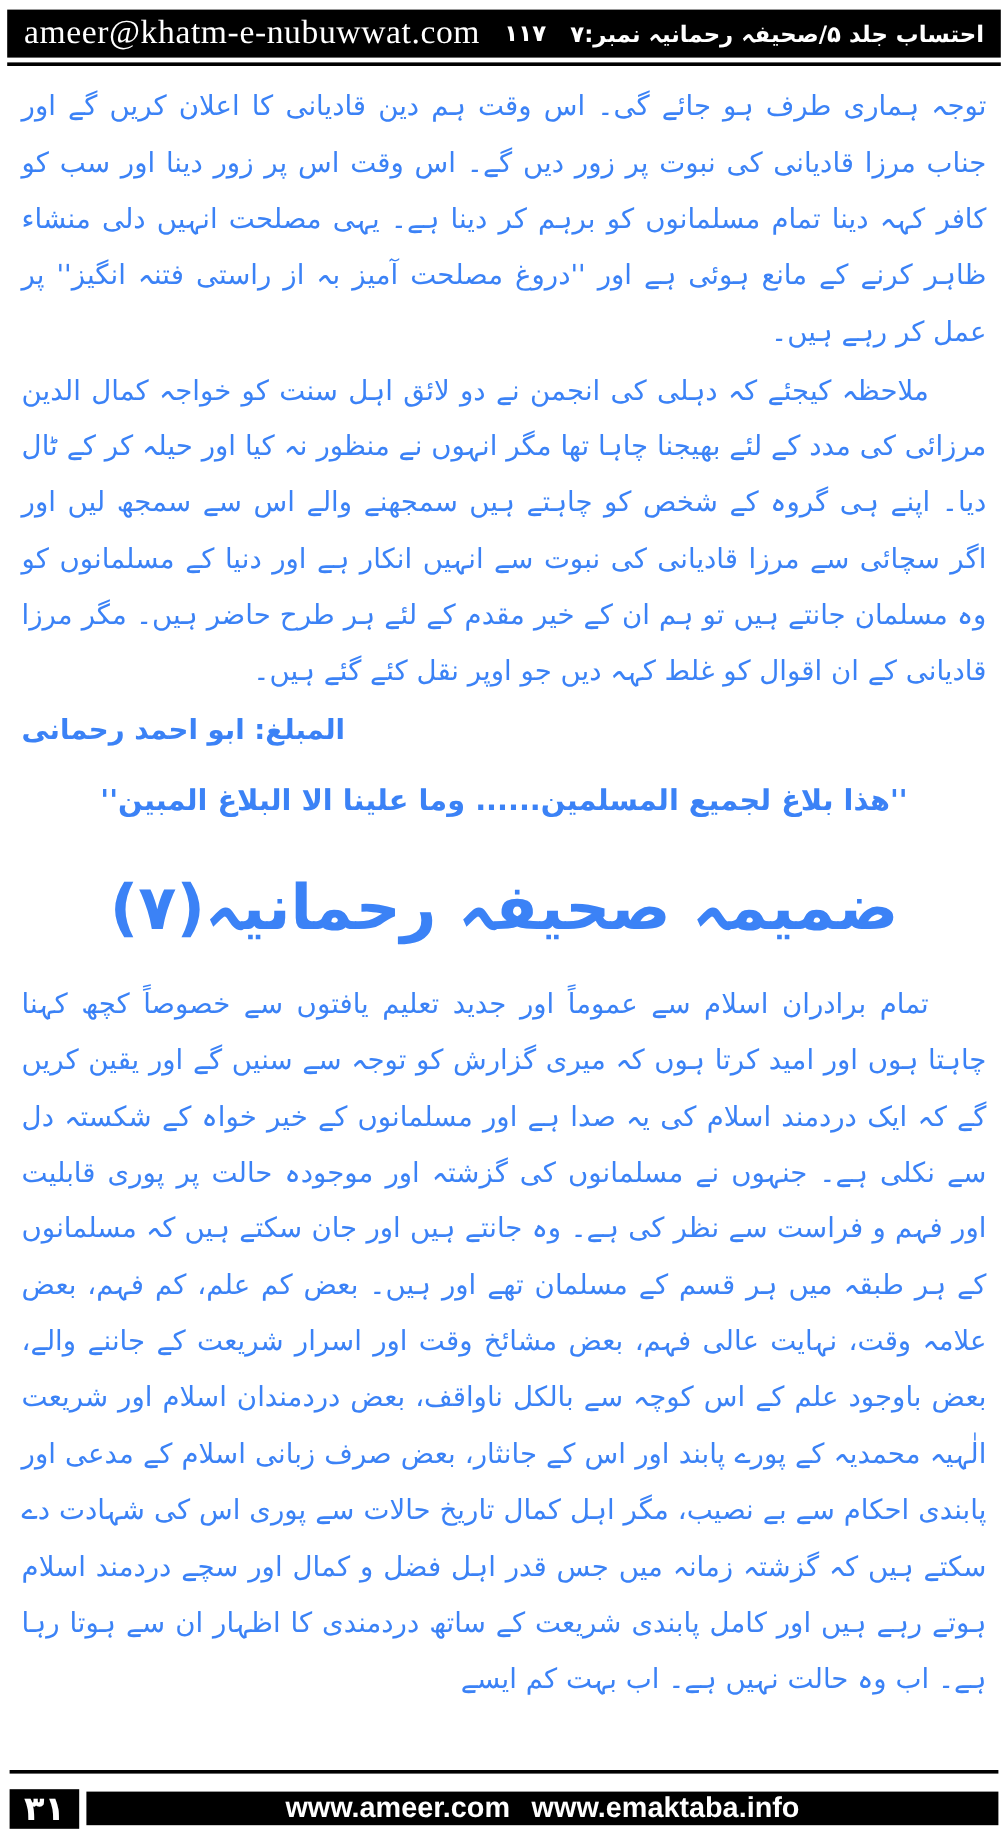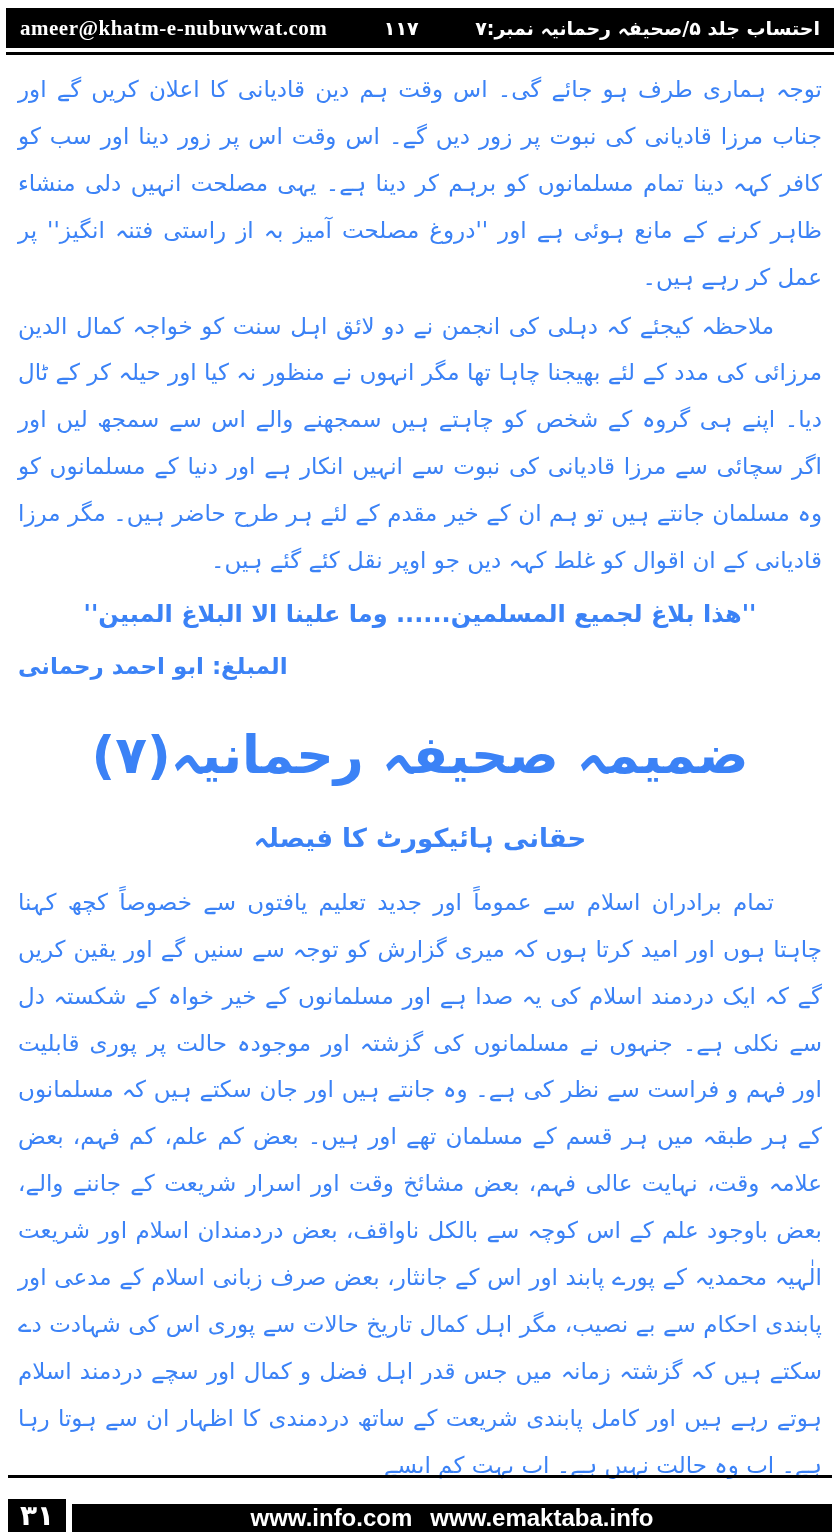--- a/index.html
+++ b/index.html
@@ -23,22 +23,22 @@
     background: #000;
     color: #fff;
     display: flex;
     align-items: center;
     justify-content: space-between;
     padding: 0 14px;
     box-sizing: border-box;
   }
   .header-email {
     font-family: "Liberation Serif", serif;
-    font-weight: bold;
-    font-size: 21px;
+    font-weight: normal;
+    font-size: 28px;
     letter-spacing: 0.5px;
     white-space: nowrap;
   }
   .header-page {
     font-size: 19px;
     font-weight: bold;
     direction: rtl;
   }
   .header-title {
     font-size: 19px;
@@ -100,21 +100,21 @@
     position: absolute;
     left: 8px; right: 8px; bottom: 8px;
   }
   .footer-rule {
     height: 3px;
     background: #000;
     margin-bottom: 4px;
   }
   .footer-row {
     display: flex;
-    align-items: flex-end;
+    align-items: center;
     height: 50px;
   }
   .footer-pagebox {
     width: 58px;
     background: #000;
     color: #fff;
     display: flex;
     align-items: center;
     justify-content: center;
     font-size: 28px;
@@ -148,36 +148,35 @@
     <span class="header-title">احتساب جلد ۵/صحیفہ رحمانیہ نمبر:۷</span>
   </div>
   <div class="header-rule"></div>
 
   <div class="body-text">
 
     <p class="para">توجہ ہماری طرف ہو جائے گی۔ اس وقت ہم دین قادیانی کا اعلان کریں گے اور جناب مرزا قادیانی کی نبوت پر زور دیں گے۔ اس وقت اس پر زور دینا اور سب کو کافر کہہ دینا تمام مسلمانوں کو برہم کر دینا ہے۔ یہی مصلحت انہیں دلی منشاء ظاہر کرنے کے مانع ہوئی ہے اور ''دروغ مصلحت آمیز بہ از راستی فتنہ انگیز'' پر عمل کر رہے ہیں۔</p>
 
     <p class="para indented">ملاحظہ کیجئے کہ دہلی کی انجمن نے دو لائق اہل سنت کو خواجہ کمال الدین مرزائی کی مدد کے لئے بھیجنا چاہا تھا مگر انہوں نے منظور نہ کیا اور حیلہ کر کے ٹال دیا۔ اپنے ہی گروہ کے شخص کو چاہتے ہیں سمجھنے والے اس سے سمجھ لیں اور اگر سچائی سے مرزا قادیانی کی نبوت سے انہیں انکار ہے اور دنیا کے مسلمانوں کو وہ مسلمان جانتے ہیں تو ہم ان کے خیر مقدم کے لئے ہر طرح حاضر ہیں۔ مگر مرزا قادیانی کے ان اقوال کو غلط کہہ دیں جو اوپر نقل کئے گئے ہیں۔</p>
 
+    <p class="para muballigh">المبلغ: ابو احمد رحمانی</p>
+
     <p class="para arabic-quote">''هذا بلاغ لجميع المسلمين...... وما علينا الا البلاغ المبين''</p>
-
-    <p class="para muballigh">المبلغ: ابو احمد رحمانی</p>
 
     <p class="para section-heading">ضمیمہ صحیفہ رحمانیہ(۷)</p>
 
-    <p class="para section-subheading">حقانی ہائیکورٹ کا فیصلہ</p>
 
     <p class="para indented">تمام برادران اسلام سے عموماً اور جدید تعلیم یافتوں سے خصوصاً کچھ کہنا چاہتا ہوں اور امید کرتا ہوں کہ میری گزارش کو توجہ سے سنیں گے اور یقین کریں گے کہ ایک دردمند اسلام کی یہ صدا ہے اور مسلمانوں کے خیر خواہ کے شکستہ دل سے نکلی ہے۔ جنہوں نے مسلمانوں کی گزشتہ اور موجودہ حالت پر پوری قابلیت اور فہم و فراست سے نظر کی ہے۔ وہ جانتے ہیں اور جان سکتے ہیں کہ مسلمانوں کے ہر طبقہ میں ہر قسم کے مسلمان تھے اور ہیں۔ بعض کم علم، کم فہم، بعض علامہ وقت، نہایت عالی فہم، بعض مشائخ وقت اور اسرار شریعت کے جاننے والے، بعض باوجود علم کے اس کوچہ سے بالکل ناواقف، بعض دردمندان اسلام اور شریعت الٰہیہ محمدیہ کے پورے پابند اور اس کے جانثار، بعض صرف زبانی اسلام کے مدعی اور پابندی احکام سے بے نصیب، مگر اہل کمال تاریخ حالات سے پوری اس کی شہادت دے سکتے ہیں کہ گزشتہ زمانہ میں جس قدر اہل فضل و کمال اور سچے دردمند اسلام ہوتے رہے ہیں اور کامل پابندی شریعت کے ساتھ دردمندی کا اظہار ان سے ہوتا رہا ہے۔ اب وہ حالت نہیں ہے۔ اب بہت کم ایسے</p>
 
   </div>
 
   <div class="footer">
     <div class="footer-rule"></div>
     <div class="footer-row">
       <div class="footer-pagebox">۳۱</div>
       <div class="footer-bar">
-        <span>www.info.com</span>
+        <span>www.ameer.com</span>
         <span>www.emaktaba.info</span>
       </div>
     </div>
   </div>
 
 </div>
 
 </body></html>

